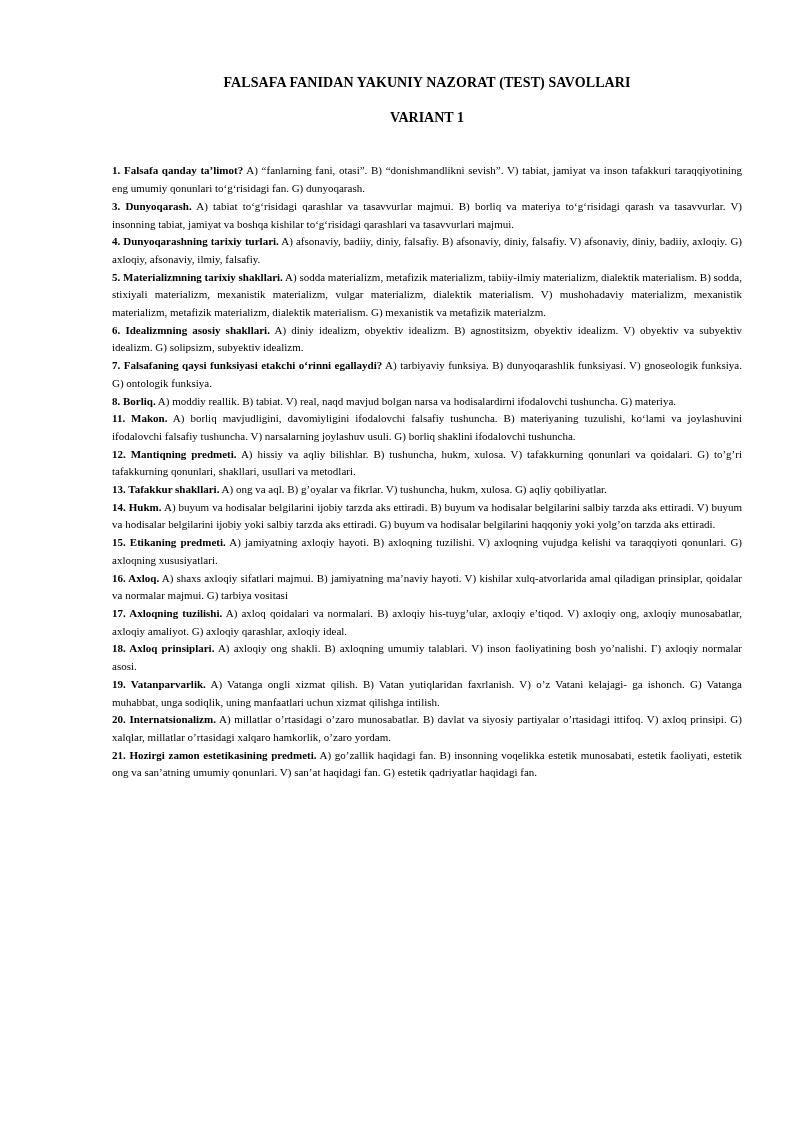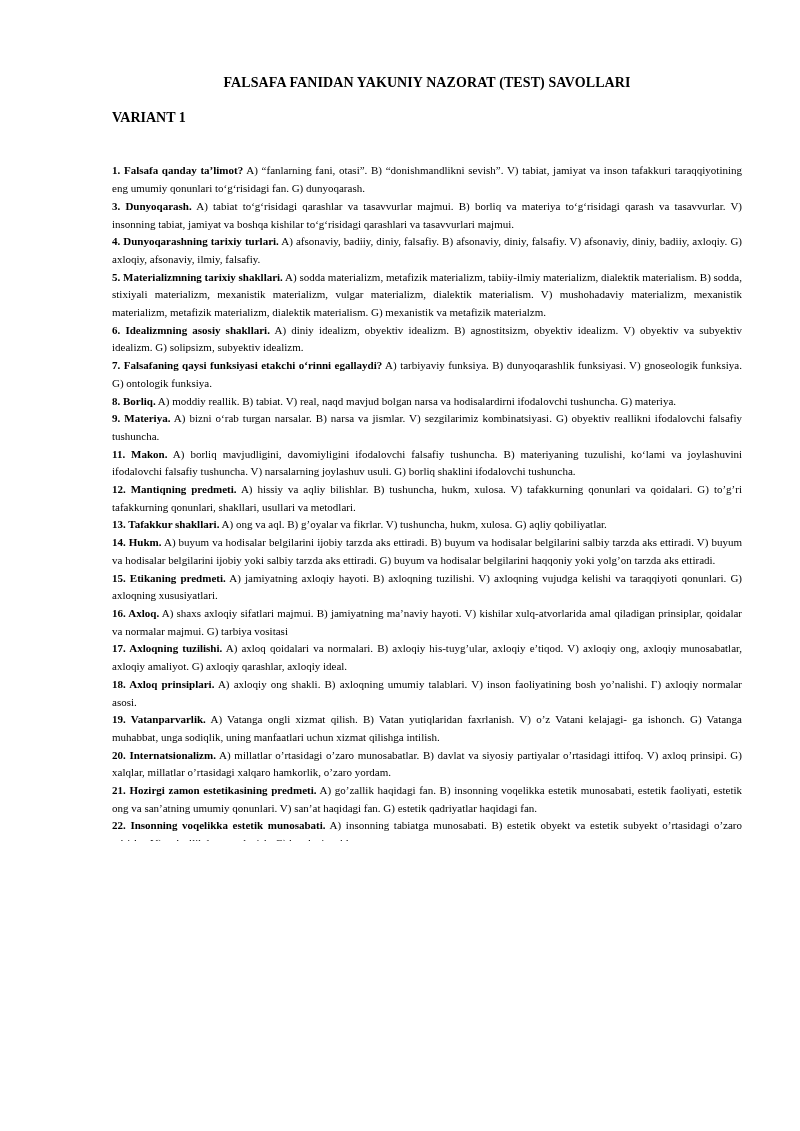--- a/index.html
+++ b/index.html
@@ -25,20 +25,21 @@
   .doc-title {
     margin: 74px 0 0 0;
     text-align: center;
     font-weight: bold;
     font-size: 14px;
     line-height: 17.7px;
     letter-spacing: 0.1px;
   }
   .variant {
     margin: 17px 0 0 0;
+    text-align: center;
     font-weight: bold;
     font-size: 14px;
     line-height: 17.7px;
   }
   .questions {
     margin-top: 36px;
   }
   p.q {
     margin: 0;
     font-size: 11px;
@@ -55,28 +56,26 @@
     <div class="doc-title">FALSAFA FANIDAN YAKUNIY NAZORAT (TEST) SAVOLLARI</div>
     <div class="variant">VARIANT 1</div>
     <div class="questions">
       <p class="q"><b>1. Falsafa qanday ta’limot?</b><span> A) “fanlarning fani, otasi”. B)  “donishmandlikni sevish”. V) tabiat, jamiyat va inson tafakkuri taraqqiyotining eng umumiy qonunlari toʻgʻrisidagi fan. G) dunyoqarash.</span></p>
       <p class="q"><b>3. Dunyoqarash.</b><span> A) tabiat toʻgʻrisidagi qarashlar va tasavvurlar majmui. B) borliq va materiya toʻgʻrisidagi qarash va tasavvurlar. V) insonning tabiat, jamiyat va boshqa kishilar toʻgʻrisidagi qarashlari va tasavvurlari majmui.</span></p>
       <p class="q"><b>4. Dunyoqarashning tarixiy turlari.</b><span> A) afsonaviy, badiiy, diniy, falsafiy. B) afsonaviy, diniy, falsafiy. V) afsonaviy, diniy, badiiy, axloqiy. G) axloqiy, afsonaviy, ilmiy, falsafiy.</span></p>
       <p class="q"><b>5. Materializmning tarixiy shakllari.</b><span> A) sodda materializm, metafizik materializm, tabiiy-ilmiy materializm, dialektik materialism. B) sodda, stixiyali materializm, mexanistik materializm, vulgar materializm, dialektik materialism. V) mushohadaviy materializm, mexanistik materializm, metafizik materializm, dialektik materialism. G) mexanistik va metafizik materialzm.</span></p>
       <p class="q"><b>6. Idealizmning asosiy shakllari.</b><span> A) diniy idealizm, obyektiv idealizm. B) agnostitsizm, obyektiv idealizm. V) obyektiv va subyektiv idealizm. G) solipsizm, subyektiv idealizm.</span></p>
       <p class="q"><b>7. Falsafaning qaysi funksiyasi etakchi oʻrinni egallaydi?</b><span> A) tarbiyaviy funksiya. B) dunyoqarashlik funksiyasi. V) gnoseologik funksiya.  G) ontologik funksiya.</span></p>
       <p class="q"><b>8. Borliq.</b><span> A) moddiy reallik. B) tabiat. V) real, naqd mavjud bolgan narsa va hodisalardirni ifodalovchi tushuncha. G) materiya.</span></p>
-      <p class="q"><b>9. Materiya.</b><span> A) bizni oʻrab turgan narsalar. B) narsa va jismlar. V) sezgilarimiz kombinatsiyasi. G) obyektiv reallikni ifodalovchi falsafiy tushuncha.</span></p>
       <p class="q"><b>11. Makon.</b><span> A) borliq mavjudligini, davomiyligini ifodalovchi falsafiy tushuncha. B)  materiyaning tuzulishi, koʻlami va joylashuvini ifodalovchi falsafiy tushuncha. V)  narsalarning joylashuv usuli. G) borliq shaklini ifodalovchi tushuncha.</span></p>
       <p class="q"><b>12. Mantiqning predmeti.</b><span> A) hissiy va aqliy bilishlar. B) tushuncha, hukm, xulosa. V) tafakkurning qonunlari va qoidalari. G) to’g’ri tafakkurning qonunlari, shakllari, usullari va metodlari.</span></p>
       <p class="q"><b>13. Tafakkur shakllari.</b><span> A) ong va aql. B) g’oyalar va fikrlar. V) tushuncha, hukm, xulosa. G) aqliy qobiliyatlar.</span></p>
       <p class="q"><b>14. Hukm.</b><span> A) buyum va hodisalar belgilarini ijobiy tarzda aks ettiradi. B) buyum va hodisalar belgilarini salbiy tarzda aks ettiradi. V) buyum va hodisalar belgilarini ijobiy yoki salbiy tarzda aks ettiradi.  G) buyum va hodisalar belgilarini haqqoniy yoki yolg’on tarzda aks ettiradi.</span></p>
       <p class="q"><b>15. Etikaning predmeti.</b><span> A) jamiyatning axloqiy hayoti. B) axloqning tuzilishi. V) axloqning vujudga kelishi va taraqqiyoti qonunlari. G) axloqning xususiyatlari.</span></p>
       <p class="q"><b>16. Axloq.</b><span> A) shaxs axloqiy sifatlari majmui. B) jamiyatning ma’naviy hayoti. V) kishilar xulq-atvorlarida amal qiladigan prinsiplar, qoidalar va normalar majmui. G) tarbiya vositasi</span></p>
       <p class="q"><b>17. Axloqning tuzilishi.</b><span> A) axloq qoidalari va normalari. B) axloqiy his-tuyg’ular, axloqiy e’tiqod. V) axloqiy ong, axloqiy munosabatlar, axloqiy amaliyot. G) axloqiy qarashlar, axloqiy ideal.</span></p>
       <p class="q"><b>18. Axloq prinsiplari.</b><span> A) axloqiy ong shakli. B) axloqning umumiy talablari. V) inson faoliyatining bosh yo’nalishi. Γ) axloqiy normalar asosi.</span></p>
       <p class="q"><b>19. Vatanparvarlik.</b><span> A) Vatanga ongli xizmat qilish.  B) Vatan yutiqlaridan faxrlanish. V) o’z Vatani kelajagi- ga ishonch. G) Vatanga muhabbat, unga sodiqlik, uning manfaatlari uchun xizmat qilishga intilish.</span></p>
       <p class="q"><b>20. Internatsionalizm.</b><span> A) millatlar o’rtasidagi o’zaro munosabatlar. B) davlat va siyosiy partiyalar o’rtasidagi ittifoq. V) axloq prinsipi. G) xalqlar, millatlar o’rtasidagi xalqaro hamkorlik, o’zaro yordam.</span></p>
       <p class="q"><b>21. Hozirgi zamon estetikasining predmeti.</b><span> A) go’zallik haqidagi fan. B) insonning voqelikka estetik munosabati, estetik faoliyati, estetik ong va san’atning umumiy qonunlari. V) san’at haqidagi fan. G) estetik qadriyatlar haqidagi fan.</span></p>
-      <p class="q"><b>22. Insonning voqelikka estetik munosabati.</b><span> A) insonning tabiatga munosabati. B) estetik obyekt va estetik subyekt o’rtasidagi o’zaro ta’sirlar. V) go’zallikdan zavqlanish. G) barcha javoblar xato.</span></p>
     </div>
   </div>
 </div>
 
 </body></html>

